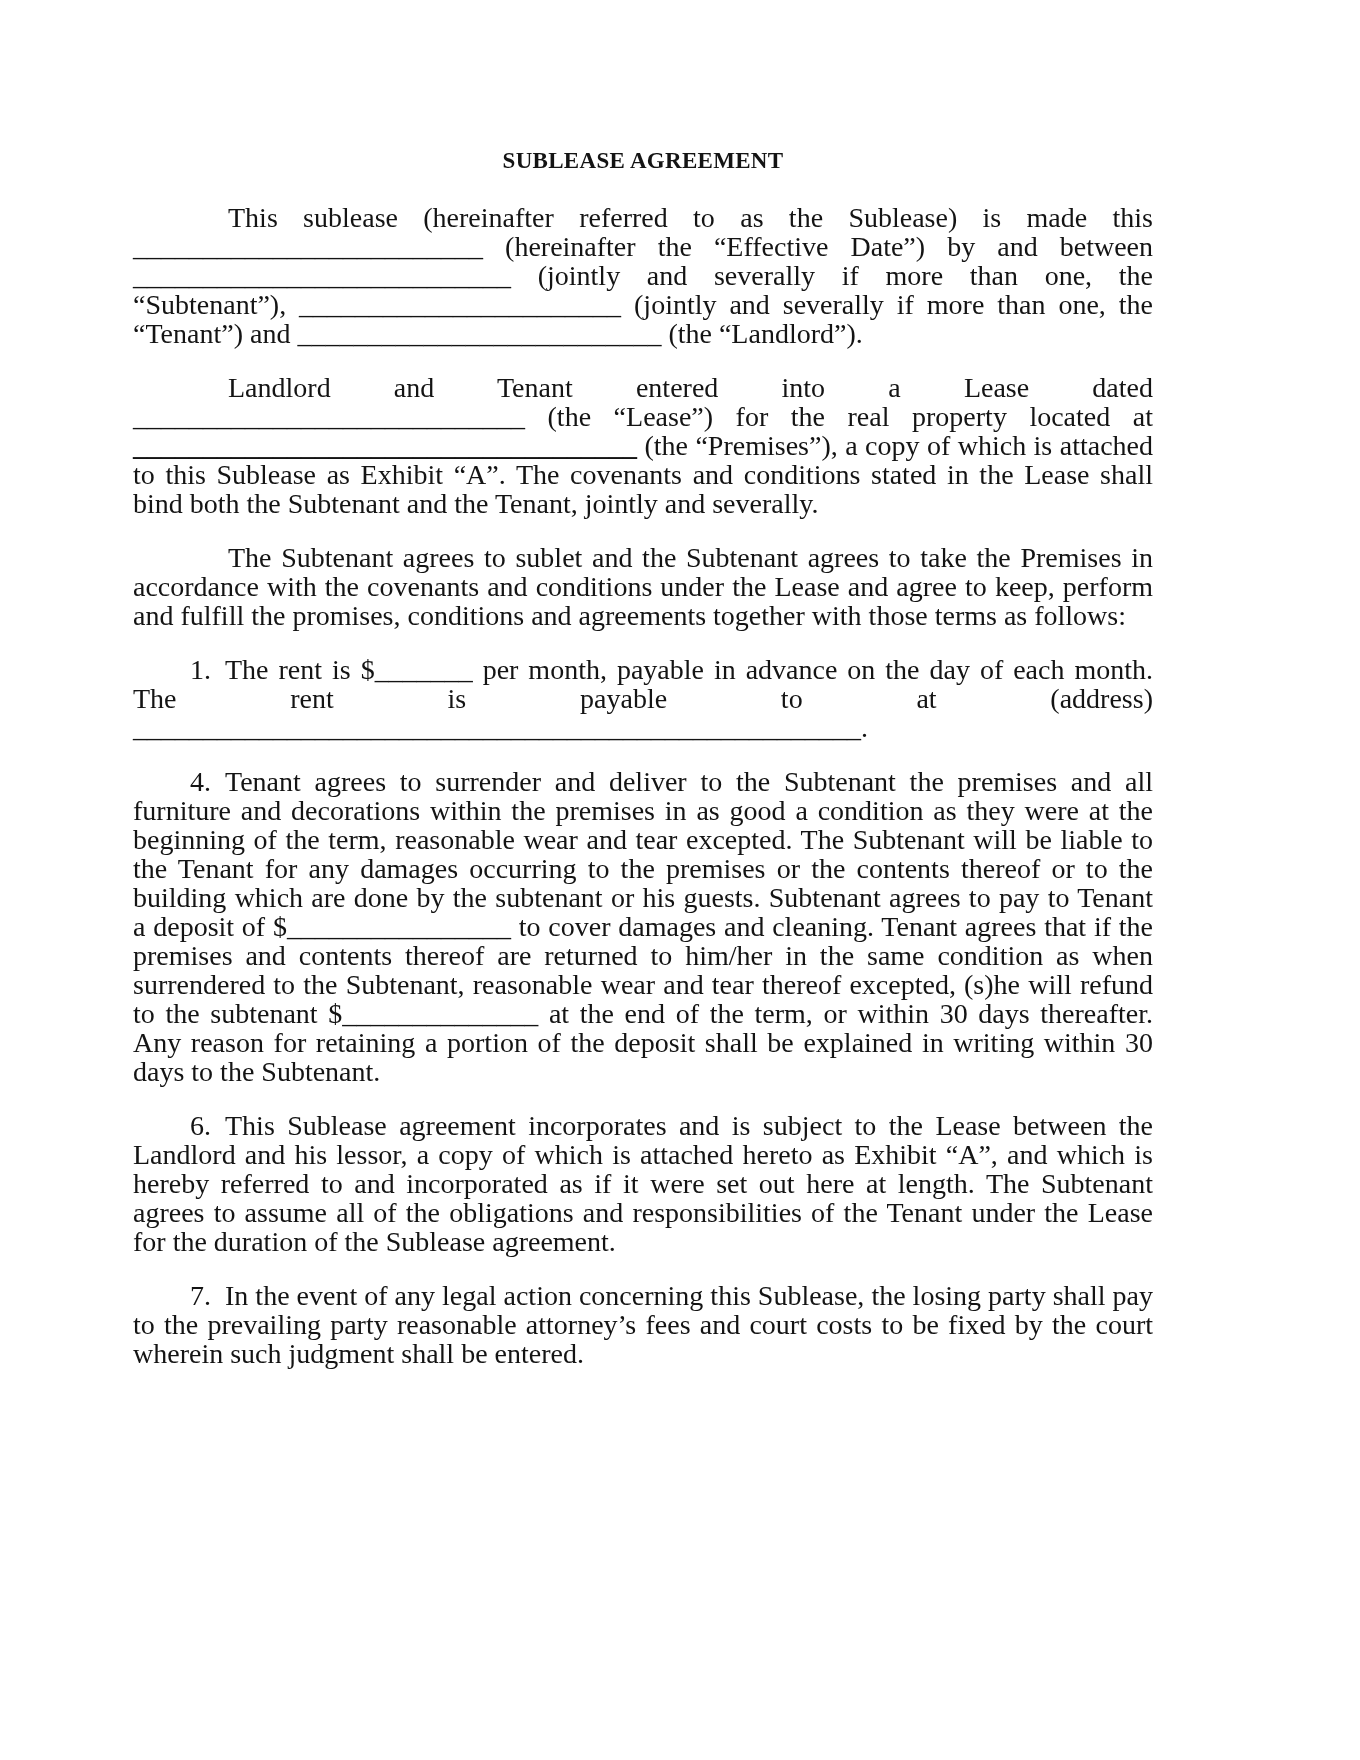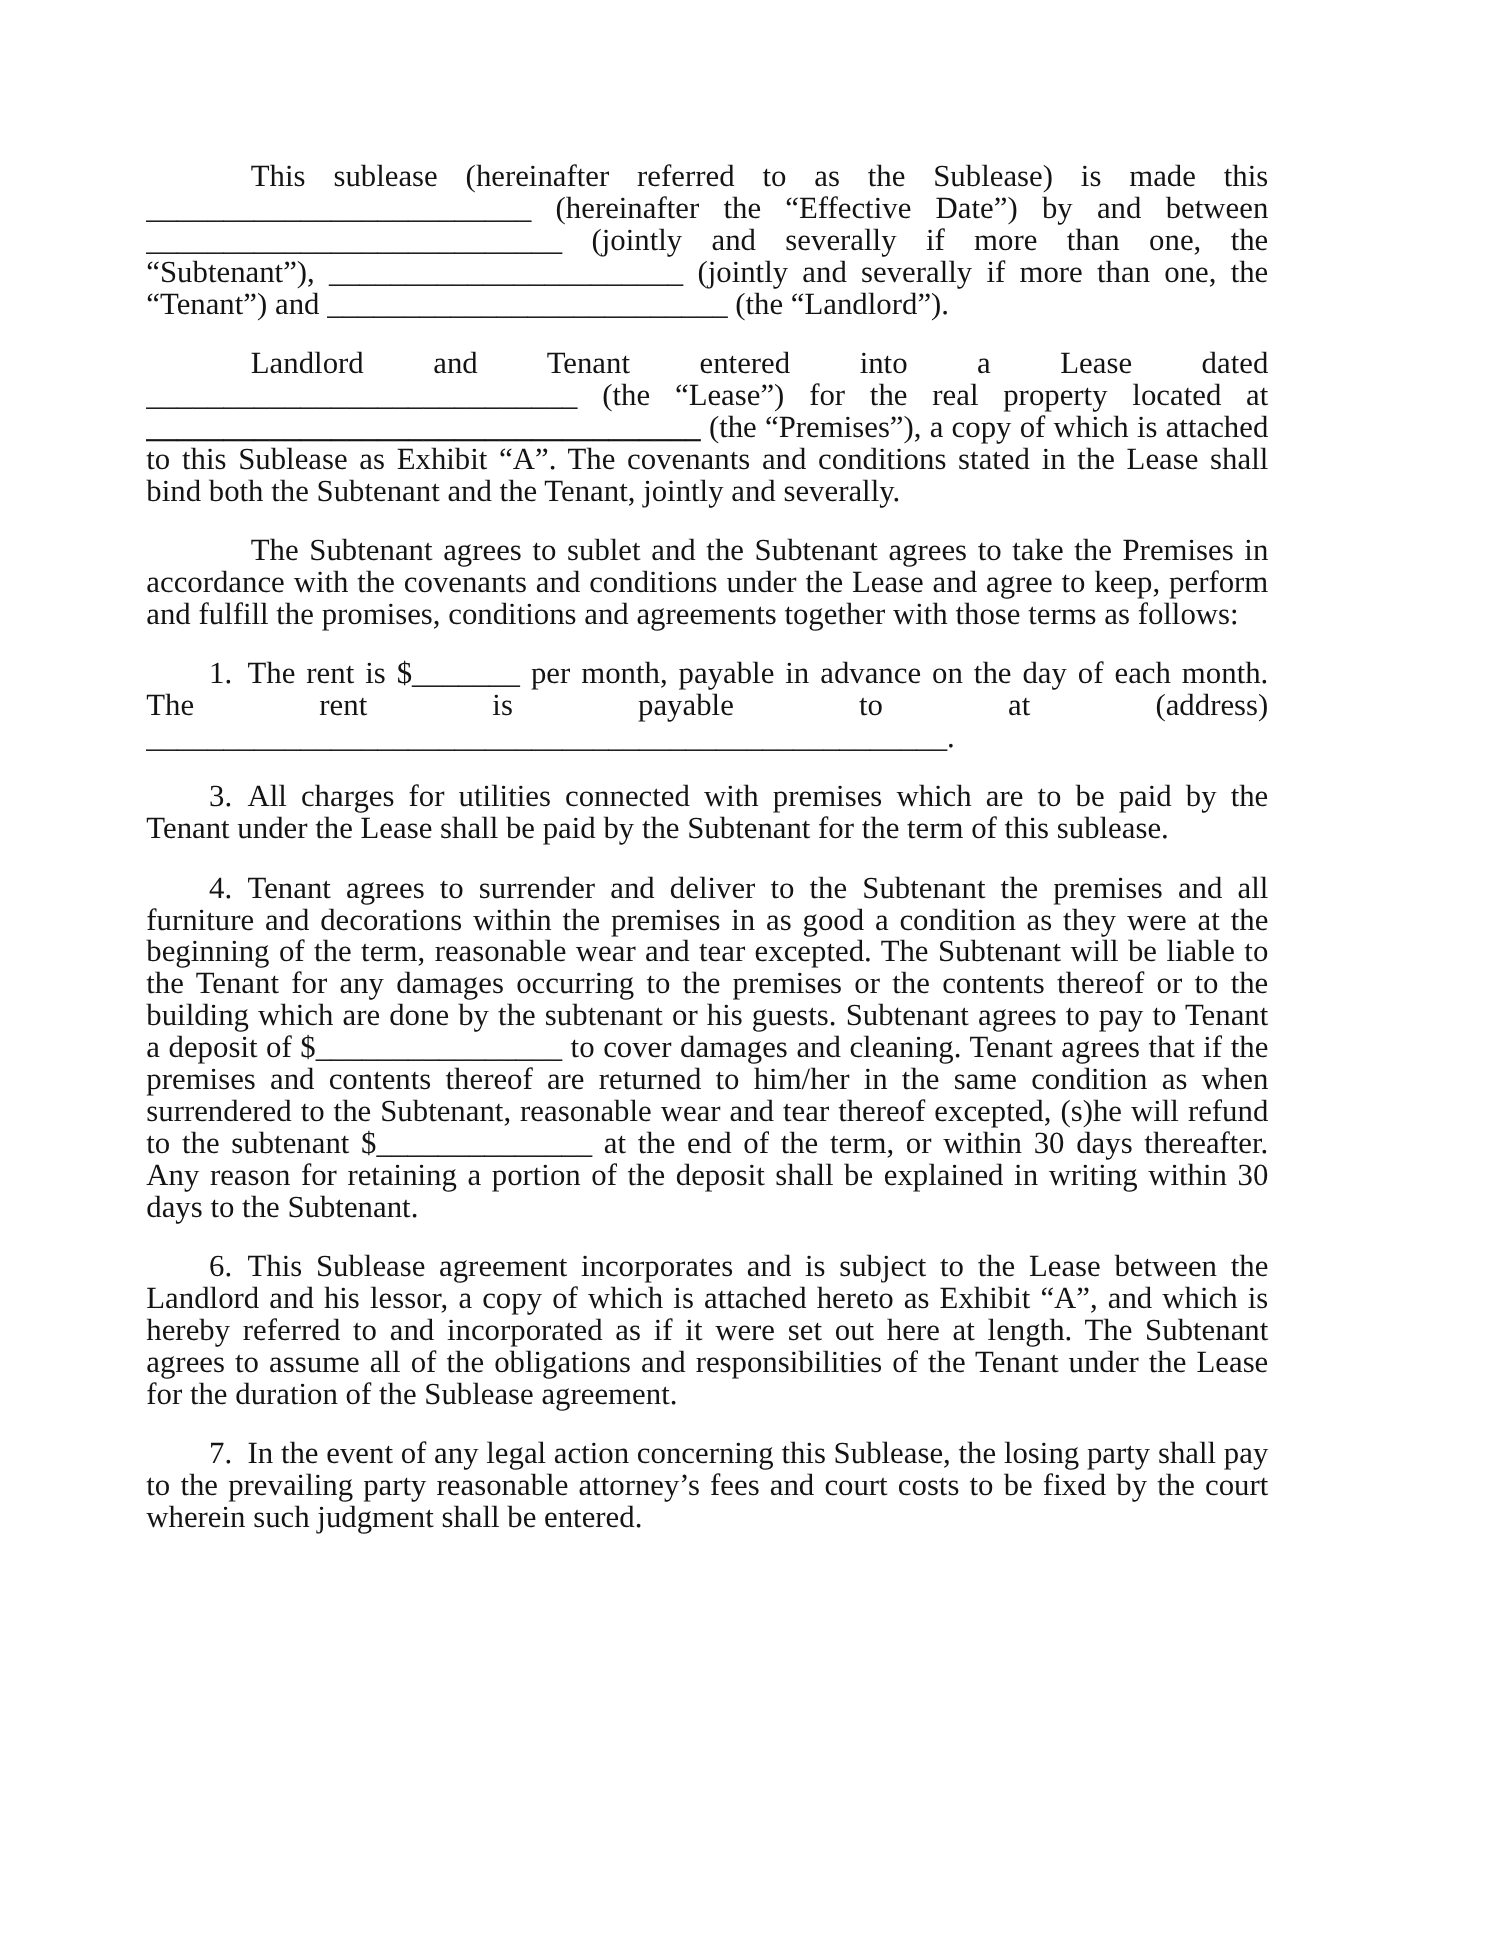--- a/index.html
+++ b/index.html
@@ -46,24 +46,24 @@
   .blank.bold {
     font-weight: bold;
     text-decoration-thickness: 2px;
   }
 </style>
 </head>
 <body>
 
 <div class="page">
   <div class="content">
+    <h1 class="doc-title">SUBLEASE AGREEMENT</h1>
     <div>
         <p class="para indent">This sublease (hereinafter referred to as the Sublease) is made this <span class="blank">_________________________</span> (hereinafter the “Effective Date”) by and between <span class="blank">___________________________</span> (jointly and severally if more than one, the “Subtenant”), <span class="blank">_______________________</span> (jointly and severally if more than one, the “Tenant”) and <span class="blank">__________________________</span> (the “Landlord”).</p>
         <p class="para indent">Landlord and Tenant entered into a Lease dated <span class="blank">____________________________</span> (the “Lease”) for the real property located at <span class="blank bold">____________________________________</span> (the “Premises”), a copy of which is attached to this Sublease as Exhibit “A”. The covenants and conditions stated in the Lease shall bind both the Subtenant and the Tenant, jointly and severally.</p>
         <p class="para indent">The Subtenant agrees to sublet and the Subtenant agrees to take the Premises in accordance with the covenants and conditions under the Lease and agree to keep, perform and fulfill the promises, conditions and agreements together with those terms as follows:</p>
         <p class="para item"><span class="num">1.</span>The rent is $<span class="blank">_______</span> per month, payable in advance on the day of each month. The rent is payable to at (address) <span class="blank">____________________________________________________</span>.</p>
-        <p class="para item"><span class="num">3.</span>All charges for utilities connected with premises which are to be paid by the Tenant under the Lease shall be paid by the Subtenant for the term of this sublease.</p>
         <p class="para item"><span class="num">4.</span>Tenant agrees to surrender and deliver to the Subtenant the premises and all furniture and decorations within the premises in as good a condition as they were at the beginning of the term, reasonable wear and tear excepted. The Subtenant will be liable to the Tenant for any damages occurring to the premises or the contents thereof or to the building which are done by the subtenant or his guests. Subtenant agrees to pay to Tenant a deposit of $<span class="blank">________________</span> to cover damages and cleaning. Tenant agrees that if the premises and contents thereof are returned to him/her in the same condition as when surrendered to the Subtenant, reasonable wear and tear thereof excepted, (s)he will refund to the subtenant $<span class="blank">______________</span> at the end of the term, or within 30 days thereafter. Any reason for retaining a portion of the deposit shall be explained in writing within 30 days to the Subtenant.</p>
         <p class="para item"><span class="num">6.</span>This Sublease agreement incorporates and is subject to the Lease between the Landlord and his lessor, a copy of which is attached hereto as Exhibit “A”, and which is hereby referred to and incorporated as if it were set out here at length. The Subtenant agrees to assume all of the obligations and responsibilities of the Tenant under the Lease for the duration of the Sublease agreement.</p>
         <p class="para item"><span class="num">7.</span>In the event of any legal action concerning this Sublease, the losing party shall pay to the prevailing party reasonable attorney’s fees and court costs to be fixed by the court wherein such judgment shall be entered.</p>
       </div>
   </div>
 </div>
 
 </body></html>

